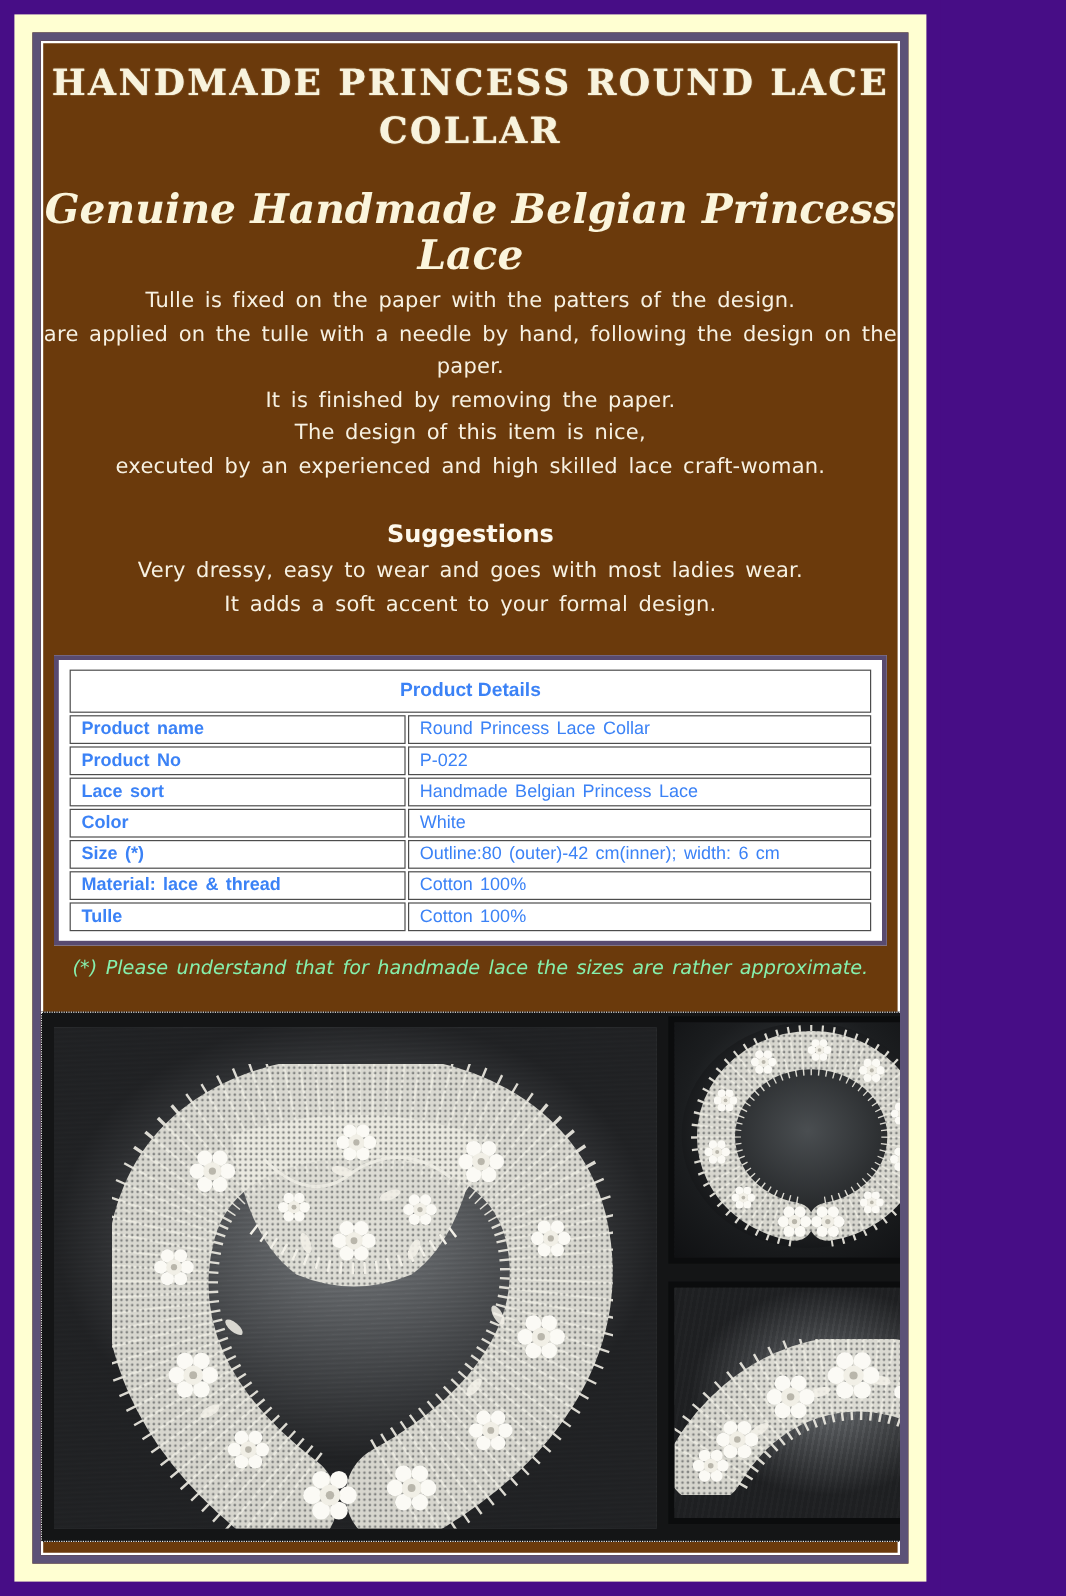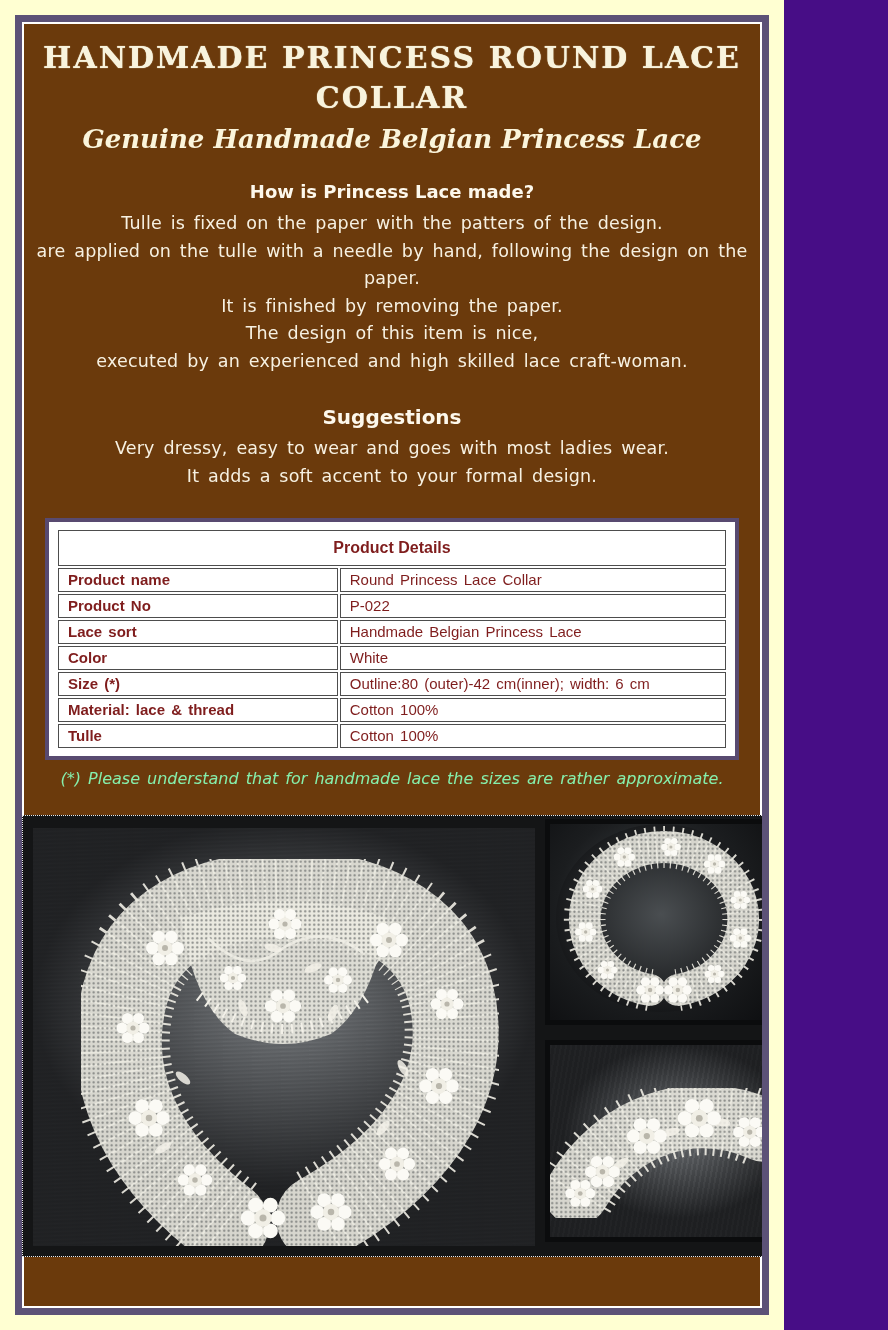--- a/index.html
+++ b/index.html
@@ -1,36 +1,36 @@
 <!DOCTYPE html>
 <html><head>
 <meta charset="utf-8">
 <style>
   html,body{margin:0;padding:0;background:#470d86;}
-  .page{width:784px;height:1330px;box-sizing:border-box;background:#470d86;}
+  .page{width:784px;height:1330px;box-sizing:border-box;background:#470d86;padding:12px;}
   .cream{width:100%;height:100%;box-sizing:border-box;background:#ffffd2;padding:15px;}
   .frame{width:100%;height:100%;box-sizing:border-box;border:7px solid #5c5277;
          box-shadow:inset 0 0 0 2px #ffffff;background:#6b3a0c;overflow:hidden;}
   .content{width:100%;height:100%;box-sizing:border-box;text-align:center;
            color:#f7f1e2;font-family:"DejaVu Sans",sans-serif;padding-top:6px;}
 
   .title{font-family:"DejaVu Serif",serif;font-weight:bold;font-size:30px;line-height:40px;
          letter-spacing:2px;margin:10px 0 0;color:#f8f3dd;text-shadow:0 0 1px #fff8e0;}
   .subtitle{font-family:"DejaVu Serif",serif;font-style:italic;font-weight:bold;
-            font-size:26px;line-height:38px;margin:2px 0 0;color:#fbf5dc;}
+            font-size:34px;line-height:38px;margin:26px 0 0;color:#fbf5dc;}
 
   .h-how{font-size:18px;line-height:24px;font-weight:bold;margin:22px 0 0;color:#fdf8ec;}
   .story{margin:6px 0 0;text-align:center;}
   .story .line{font-size:17.5px;line-height:27.5px;word-spacing:3px;letter-spacing:.2px;}
   .h-sug{font-size:20px;line-height:24px;font-weight:bold;margin:30px 0 0;color:#fdf8ec;}
 
   .table-frame{width:694px;margin:28px auto 0;box-sizing:border-box;background:#ffffff;
                border:4px solid #584a70;padding:6px 7px;}
   table.details{width:100%;border-collapse:separate;border-spacing:2px;
-                font-family:"Liberation Sans","DejaVu Sans",sans-serif;color:#7f1d1d;}
+                font-family:"Liberation Sans","DejaVu Sans",sans-serif;color:#3b82f6;}
   table.details th{border:1px solid #4d4d4d;font-size:16px;font-weight:bold;
                    padding:8px 4px;text-align:center;}
   table.details td{border:1px solid #4d4d4d;font-size:15px;line-height:16px;
                    padding:3px 6px 3px 9px;text-align:left;word-spacing:2px;margin-left:19px;}
   td.lbl{width:42%;font-weight:bold;}
 
   .footnote{font-size:16px;line-height:20px;font-style:italic;margin:9px 0 0;
             color:#86efac;word-spacing:2px;}
 
   .photos{position:relative;width:772px;height:440px;margin:26px auto 0;
@@ -54,21 +54,20 @@
 <body>
 
 <div class="page">
  <div class="cream">
   <div class="frame">
    <div class="content">
 
     <h1 class="title">HANDMADE PRINCESS ROUND LACE COLLAR</h1>
     <h2 class="subtitle">Genuine Handmade Belgian Princess Lace</h2>
 
-    <h3 class="h-how">How is Princess Lace made?</h3>
     <div class="story">
       <div class="line">Tulle is fixed on the paper with the patters of the design.</div>
       <div class="line">are applied on the tulle with a needle by hand, following the design on the paper.</div>
       <div class="line">It is finished by removing the paper.</div>
       <div class="line">The design of this item is nice,</div>
       <div class="line">executed by an experienced and high skilled lace craft-woman.</div>
     </div>
 
     <h3 class="h-sug">Suggestions</h3>
     <div class="story">

